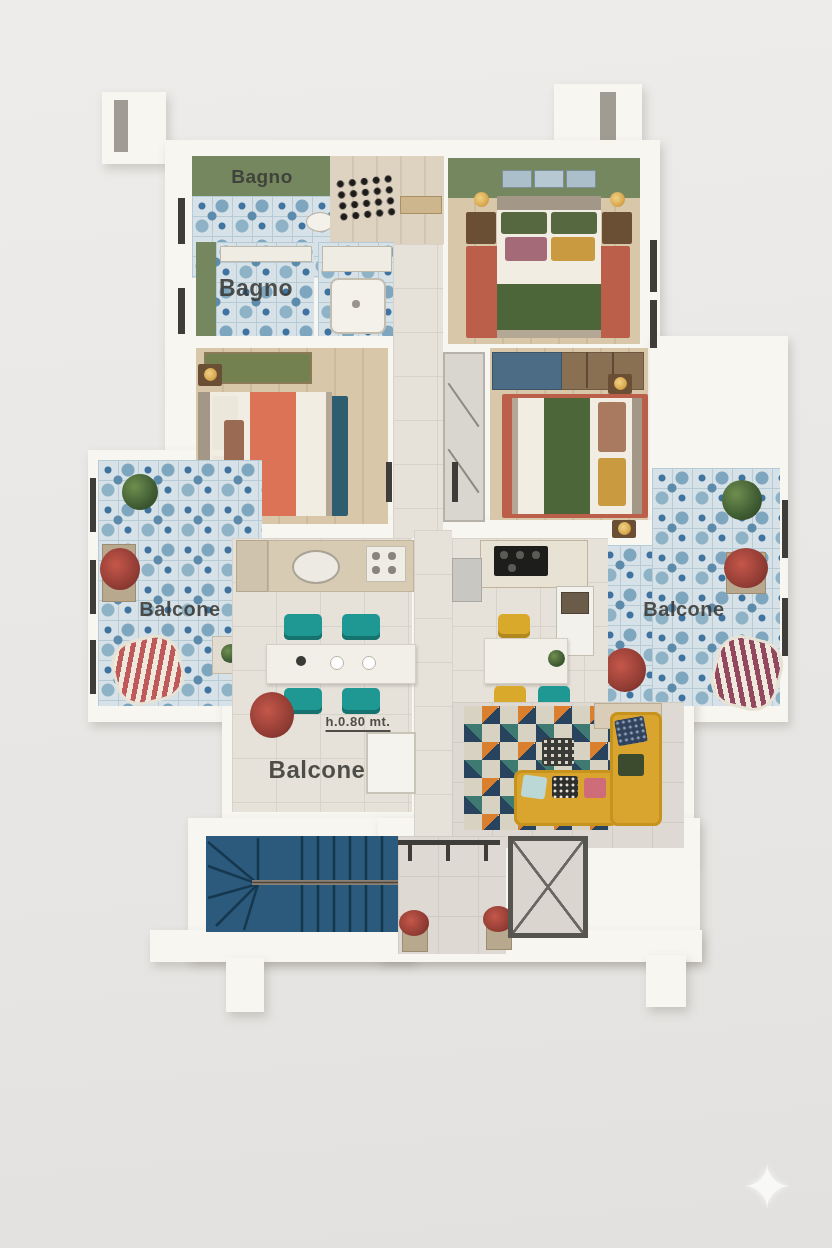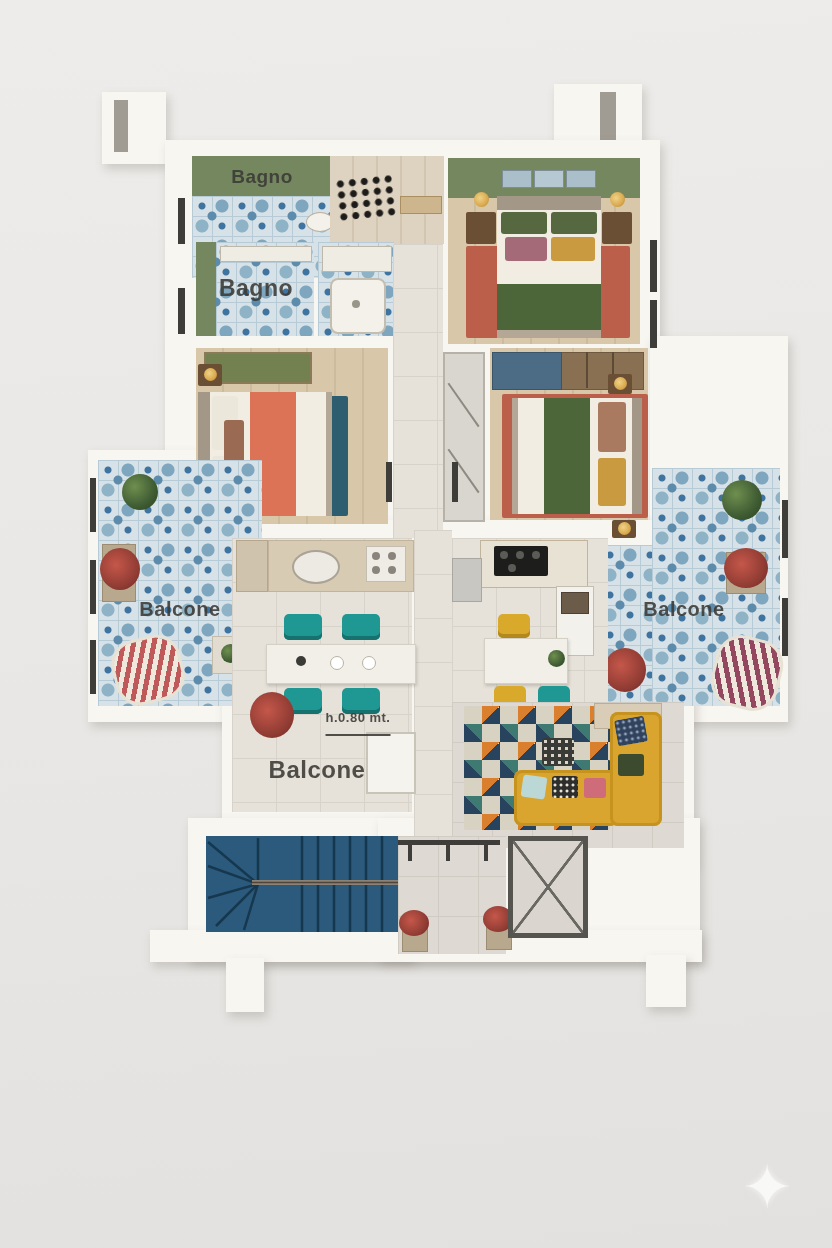--- a/index.html
+++ b/index.html
@@ -88,21 +88,21 @@
   }
   
   .room-label{
     position:absolute;transform:translate(-50%,-50%);
     color:#3a3935;white-space:nowrap;letter-spacing:.5px;opacity:.88;
   }
   .lbl-bagno-top{font-size:19px;font-weight:600;}
   .lbl-bagno-mid{font-size:23px;font-weight:700;}
   .lbl-balcone{font-size:20px;font-weight:700;}
   .lbl-cucina{font-size:24px;font-weight:600;}
-  .lbl-note{font-size:13px;font-weight:700;border-bottom:2px solid #3a3935;padding-bottom:9px;}
+  .lbl-note{font-size:13px;font-weight:700;border-bottom:2px solid #3a3935;padding-bottom:1px;}
   .watermark{
     position:absolute;color:#f8f8f6;font-size:60px;line-height:1;
     text-shadow:0 0 6px rgba(255,255,255,.8);
   }
 </style>
 </head>
 <body>
 
 <div class="slab" style="left:102px;top:92px;width:64px;height:72px;"></div>
 <div class="chimney-slot" style="left:114px;top:100px;width:14px;height:52px;"></div>

